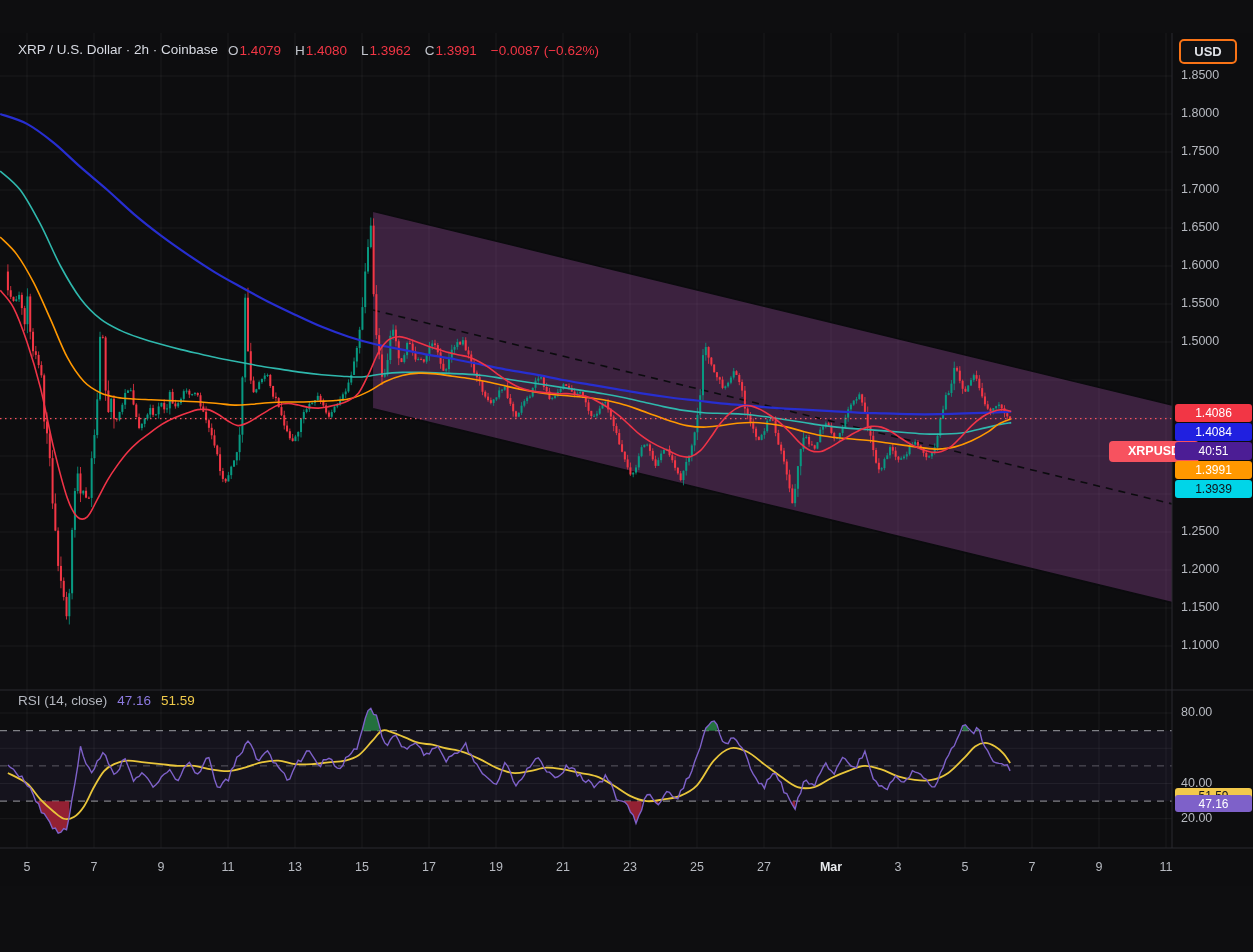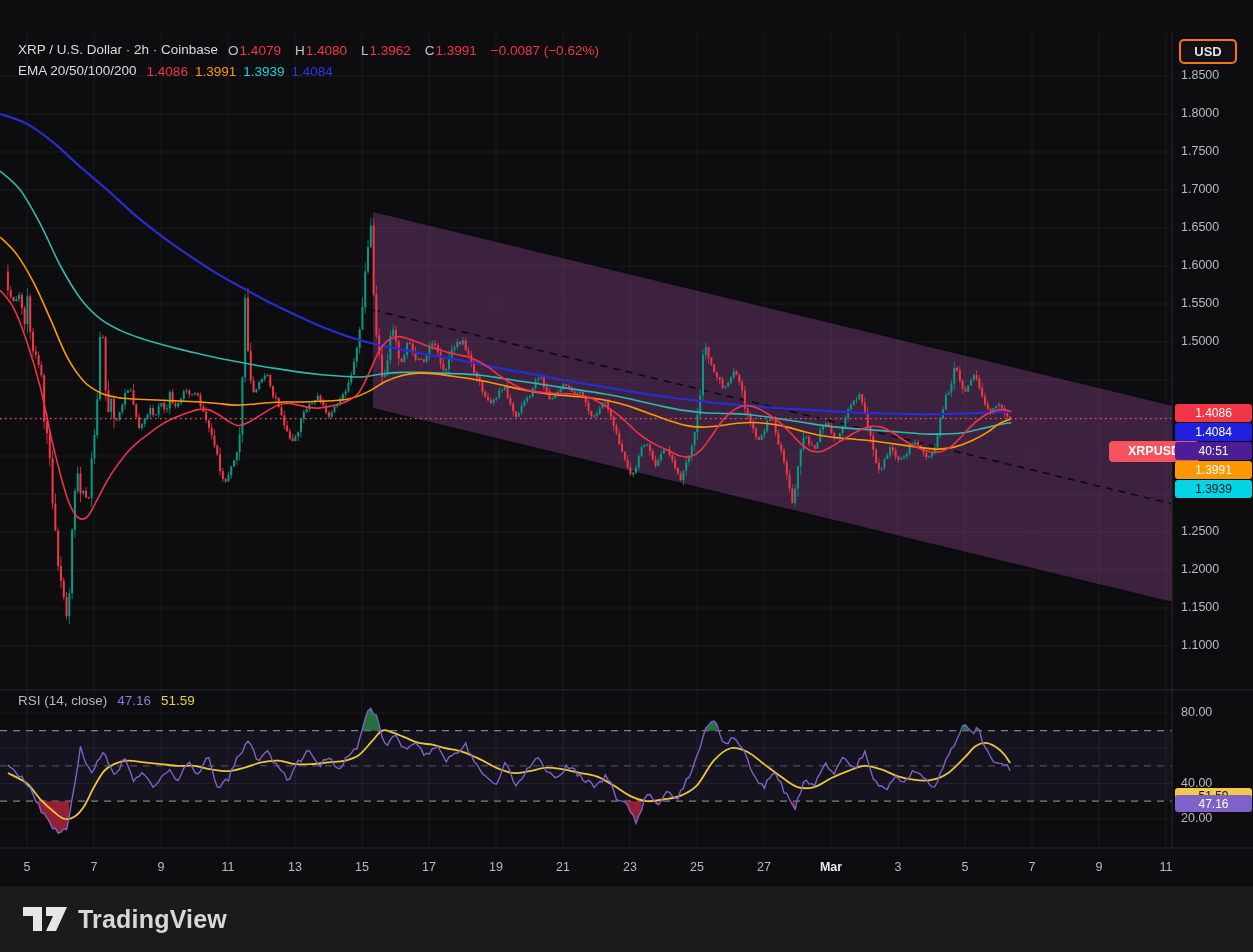--- a/index.html
+++ b/index.html
@@ -876,24 +876,20 @@
           <text x="1099" y="838" fill="#b7bac1" font-size="12.5" text-anchor="middle" font-weight="normal">9</text>
           <text x="1166" y="838" fill="#b7bac1" font-size="12.5" text-anchor="middle" font-weight="normal">11</text>
         </g>
       </svg>
 
     <div class="legend">
       <div class="lrow">
         <span class="ltitle">XRP / U.S. Dollar · 2h · Coinbase</span>
         <span class="lvals" id="ohlc-spans"><span><span class="k">O</span><span style="color: rgb(242, 54, 69);">1.4079</span></span><span><span class="k">H</span><span style="color: rgb(242, 54, 69);">1.4080</span></span><span><span class="k">L</span><span style="color: rgb(242, 54, 69);">1.3962</span></span><span><span class="k">C</span><span style="color: rgb(242, 54, 69);">1.3991</span></span><span style="color: rgb(242, 54, 69);">−0.0087 (−0.62%)</span></span>
       </div>
-      <div class="lrow">
-        <span class="ltitle">EMA 20/50/100/200</span>
-        <span class="lvals" id="ema-spans"><span style="color: rgb(242, 54, 69);">1.4086</span><span style="color: rgb(255, 152, 0);">1.3991</span><span style="color: rgb(31, 208, 216);">1.3939</span><span style="color: rgb(46, 53, 230);">1.4084</span></span>
-      </div>
     </div>
 
     <div class="rsi-legend">
       <span class="lbl">RSI (14, close)</span>
       <span class="val" id="rsi-val" style="color: rgb(141, 122, 224);">47.16</span>
       <span class="val" id="rsi-ma-val" style="color: rgb(240, 202, 74);">51.59</span>
     </div>
 
     <div class="usd-btn">
       <span>USD</span>
@@ -909,21 +905,14 @@
         <div class="badge" style="top: 428px; background: rgb(255, 152, 0); color: rgb(255, 255, 255);">1.3991</div>
         <div class="badge" style="top: 447px; background: rgb(0, 213, 232); color: rgb(16, 19, 26);">1.3939</div>
         <div class="badge" style="top: 754.573px; height: 17px; background: rgb(242, 201, 76); color: rgb(16, 19, 26);">51.59</div>
         <div class="badge" style="top: 762.38px; height: 17px; background: rgb(126, 97, 201); color: rgb(255, 255, 255);">47.16</div>
       </div>
 
     <div class="hit" style="left:1172px;top:0;width:81px;height:815px;"></div>
     <div class="hit" style="left:0;top:815px;width:1172px;height:38px;"></div>
   </div>
 
-  <div class="footer">
-    <svg width="46" height="26" viewBox="0 0 46 26">
-      <path d="M1 1 H20 V25 H11 V10 H1 Z" fill="#e6e6e6"></path>
-      <path d="M24 1 H45 L34 25 H24 L31 10 H24 Z" fill="#e6e6e6"></path>
-    </svg>
-    <span class="brand">TradingView</span>
-  </div>
 
 </div>
 
 </body></html>

